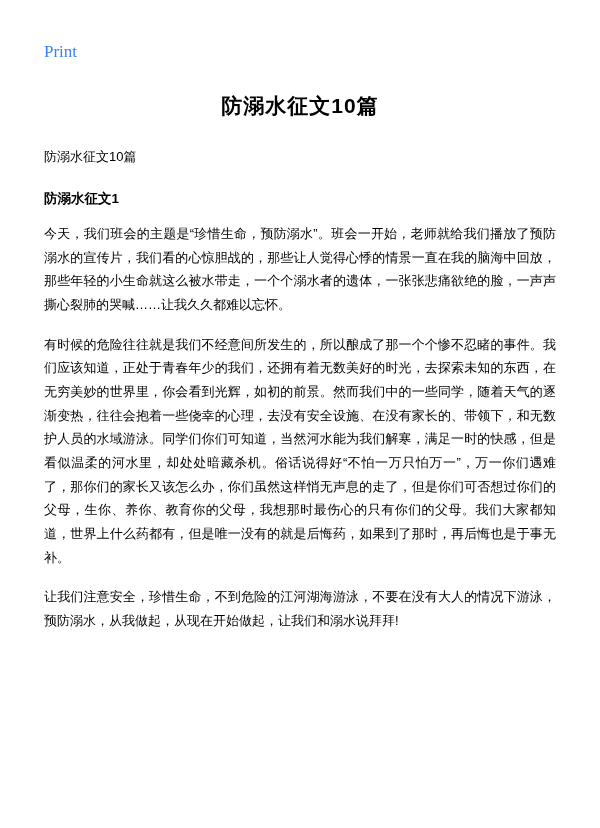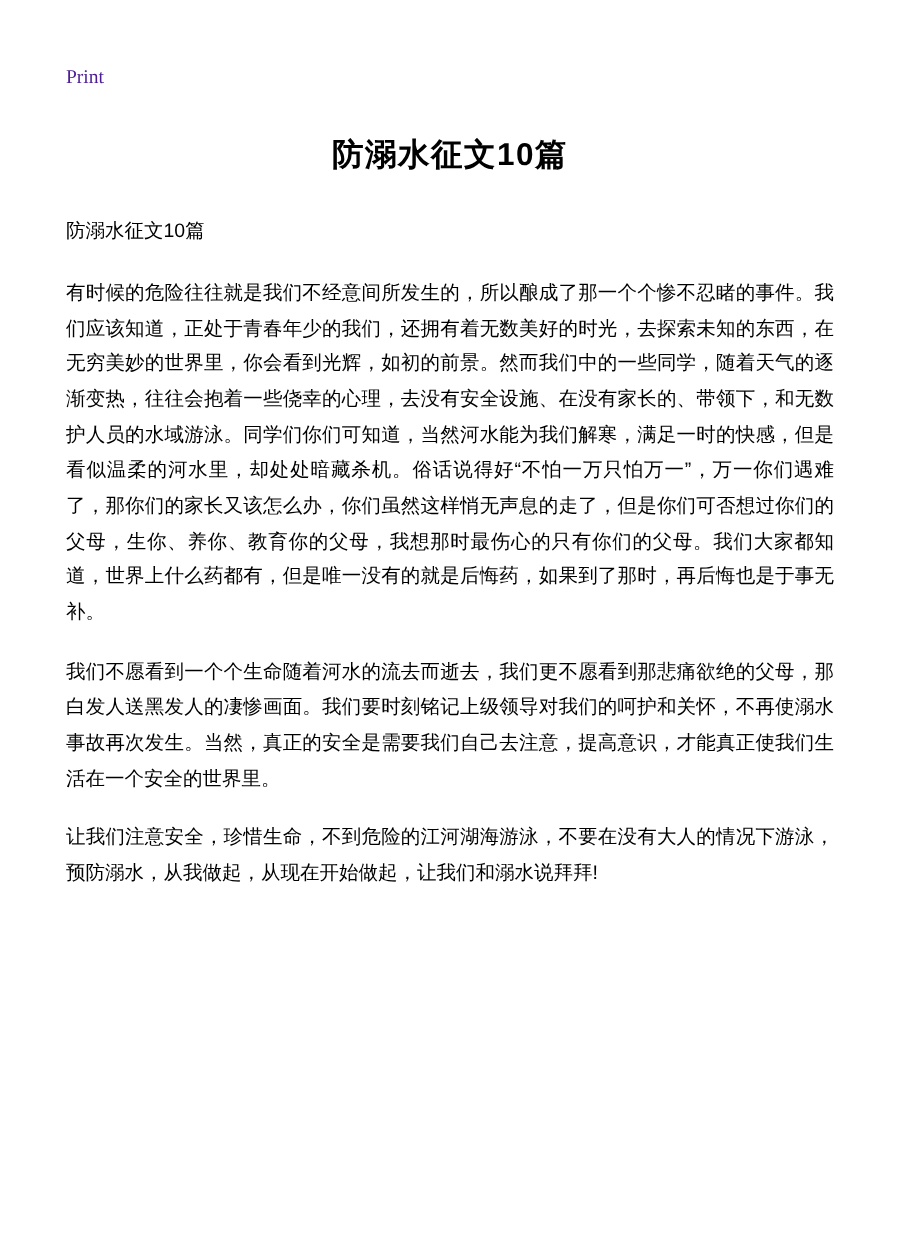--- a/index.html
+++ b/index.html
@@ -15,22 +15,22 @@
   }
   .page {
     position: relative;
     width: 600px;
     min-height: 828px;
     box-sizing: border-box;
     padding: 42px 44px 24px 44px;
   }
   .print-link {
     font-family: "Liberation Serif", serif;
-    font-size: 13px;
-    color: #4c1d95;
+    font-size: 17px;
+    color: #3b82f6;
     text-decoration: none;
     display: inline-block;
     margin: 0 0 18px 0;
     cursor: pointer;
   }
   .doc-title {
     text-align: center;
     font-size: 21px;
     font-weight: bold;
     letter-spacing: 1px;
@@ -62,20 +62,21 @@
 
 <div class="page">
 
   <a class="print-link" href="#">Print</a>
 
   <h1 class="doc-title">防溺水征文10篇</h1>
 
   <div class="subtitle">防溺水征文10篇</div>
 
 
+  <h2 class="section-heading">防溺水征文1</h2>
+  <p class="body-text">今天，我们班会的主题是“珍惜生命，预防溺水”。班会一开始，老师就给我们播放了预防溺水的宣传片，我们看的心惊胆战的，那些让人觉得心悸的情景一直在我的脑海中回放，那些年轻的小生命就这么被水带走，一个个溺水者的遗体，一张张悲痛欲绝的脸，一声声撕心裂肺的哭喊……让我久久都难以忘怀。</p>
   <p class="body-text">有时候的危险往往就是我们不经意间所发生的，所以酿成了那一个个惨不忍睹的事件。我们应该知道，正处于青春年少的我们，还拥有着无数美好的时光，去探索未知的东西，在无穷美妙的世界里，你会看到光辉，如初的前景。然而我们中的一些同学，随着天气的逐渐变热，往往会抱着一些侥幸的心理，去没有安全设施、在没有家长的、带领下，和无数护人员的水域游泳。同学们你们可知道，当然河水能为我们解寒，满足一时的快感，但是看似温柔的河水里，却处处暗藏杀机。俗话说得好“不怕一万只怕万一”，万一你们遇难了，那你们的家长又该怎么办，你们虽然这样悄无声息的走了，但是你们可否想过你们的父母，生你、养你、教育你的父母，我想那时最伤心的只有你们的父母。我们大家都知道，世界上什么药都有，但是唯一没有的就是后悔药，如果到了那时，再后悔也是于事无补。</p>
-  <p class="body-text">我们不愿看到一个个生命随着河水的流去而逝去，我们更不愿看到那悲痛欲绝的父母，那白发人送黑发人的凄惨画面。我们要时刻铭记上级领导对我们的呵护和关怀，不再使溺水事故再次发生。当然，真正的安全是需要我们自己去注意，提高意识，才能真正使我们生活在一个安全的世界里。</p>
   <p class="body-text">让我们注意安全，珍惜生命，不到危险的江河湖海游泳，不要在没有大人的情况下游泳，预防溺水，从我做起，从现在开始做起，让我们和溺水说拜拜!</p>
 
   
   
 
 </div>
 
 </body></html>

